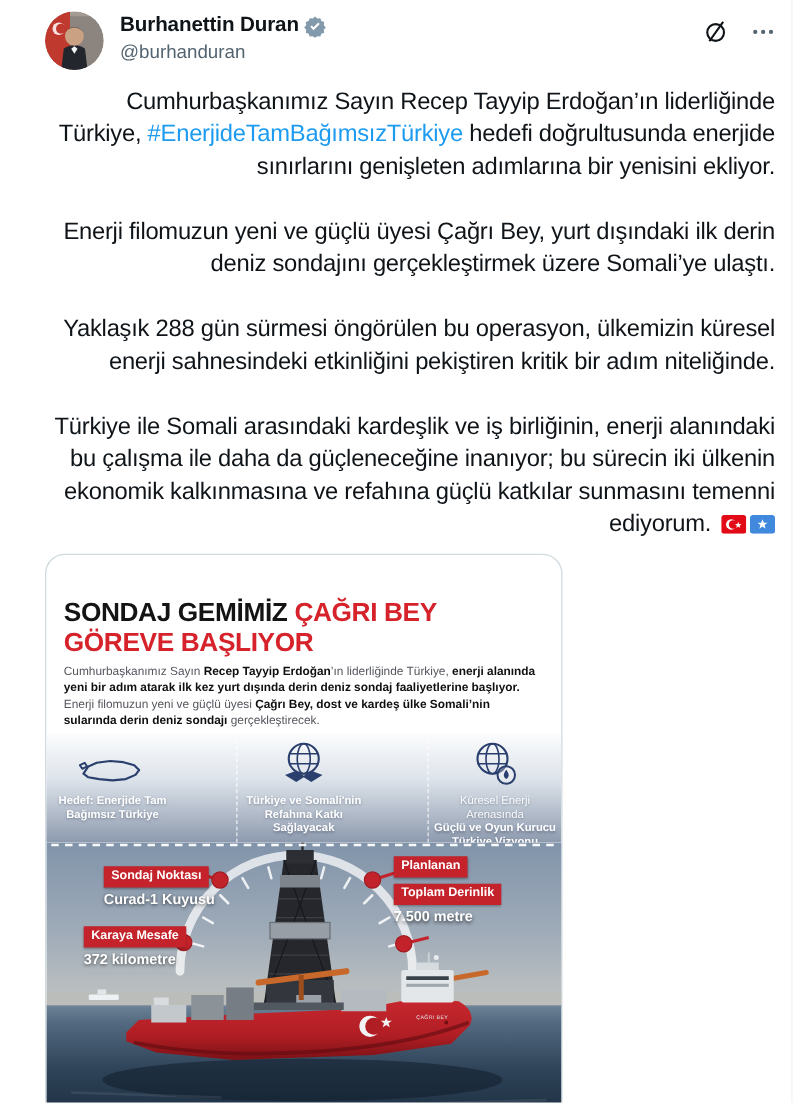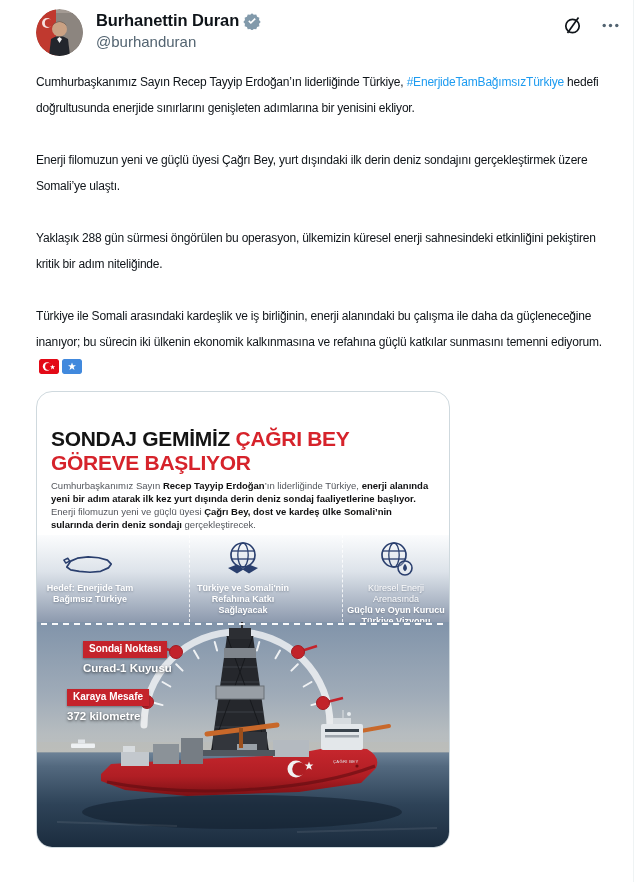--- a/index.html
+++ b/index.html
@@ -23,21 +23,21 @@
   .post-header{display:flex;align-items:flex-start;}
   .avatar{width:47px;height:47px;border-radius:50%;overflow:hidden;flex:0 0 47px;cursor:pointer;}
   .id-block{margin-left:13px;padding-top:2px;cursor:pointer;}
   .name-row{display:flex;align-items:center;gap:4px;}
   .display-name{font-size:16.5px;font-weight:700;letter-spacing:-0.1px;}
   .handle{font-size:15px;color:var(--text-secondary);margin-top:3px;}
   .header-actions{margin-left:auto;display:flex;align-items:center;gap:19px;padding-top:7px;color:var(--text-primary);}
   .icon-btn{background:none;border:none;cursor:pointer;padding:0;display:flex;align-items:center;}
 
   
-  .tweet-text{margin-top:13px;font-size:12px;line-height:26px;letter-spacing:-0.2px;color:var(--text-primary);}
+  .tweet-text{margin-top:13px;font-size:19px;line-height:26px;letter-spacing:-0.2px;color:var(--text-primary);text-align:right;}
   .tweet-text p{margin:0 0 26px;}
   .tweet-text p:last-child{margin-bottom:0;}
   .seg-link{color:var(--link-blue);text-decoration:none;cursor:pointer;}
   .flag{display:inline-block;vertical-align:-2px;margin-left:3px;border-radius:2px;}
 
   
   .card{margin-top:10px;width:414px;border:1px solid var(--card-border);border-radius:16px;
     overflow:hidden;background:#fff;cursor:pointer;}
   .card-head{padding:11px 14px 1px;}
   .card-headline{font-size:21px;line-height:24px;font-weight:900;letter-spacing:-0.3px;}
@@ -289,15 +289,19 @@
       </svg>
 
       <div class="callout c1">
         <div><span class="chip ln-b">Sondaj Noktası</span></div>
         <div class="callout-value">Curad-1 Kuyusu</div>
       </div>
       <div class="callout c2">
         <div><span class="chip ln-b">Karaya Mesafe</span></div>
         <div class="callout-value">372 kilometre</div>
       </div>
+      <div class="callout c3">
+        <div><span class="chip ln-b">Planlanan</span><br><span class="chip ln-b">Toplam Derinlik</span></div>
+        <div class="callout-value">7.500 metre</div>
+      </div>
     </div>
   </div>
 </div>
 
 </body></html>

